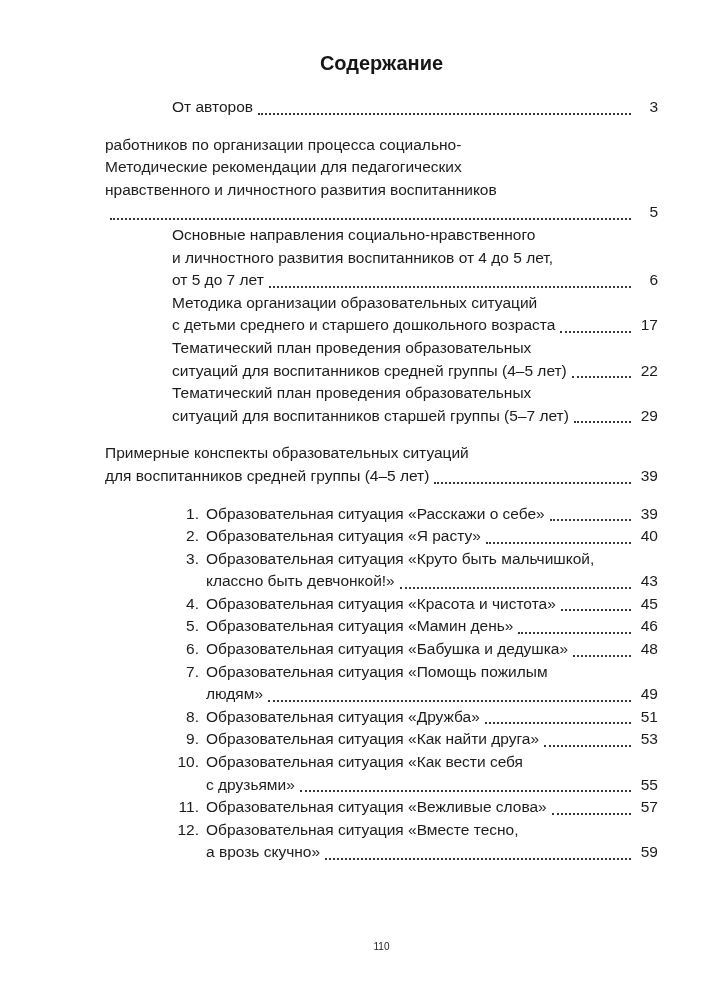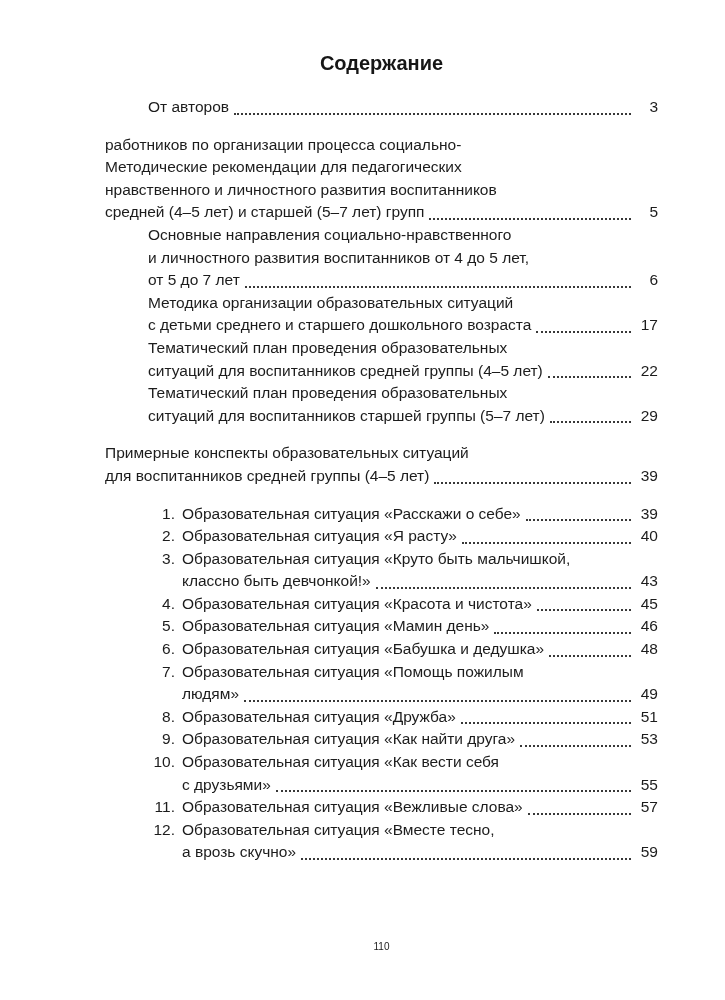--- a/index.html
+++ b/index.html
@@ -23,21 +23,21 @@
     text-align: center;
     margin-bottom: 21px;
     color: #161616;
   }
   .toc {
     font-size: 15.5px;
     line-height: 22.6px;
   }
   .entry { display: flex; }
   .entry.gap { margin-top: 15px; }
-  .entry.indent-1 { margin-left: 43px; }
+  .entry.indent-1 { margin-left: 67px; }
   .num {
     width: 27px;
     text-align: right;
     margin-right: 7px;
     flex-shrink: 0;
     white-space: nowrap;
   }
   .body { flex: 1; min-width: 0; }
   .line { white-space: nowrap; }
   .tail { display: flex; }
@@ -78,21 +78,20 @@
             <span class="pagenum">3</span>
           </div>
         </div>
       </div>
       <div class="entry indent-0 gap">
         <div class="body">
           <div class="line">работников по организации процесса социально-</div>
           <div class="line">Методические рекомендации для педагогических</div>
           <div class="line">нравственного и личностного развития воспитанников</div>
           <div class="tail">
-            <span class="text">средней (4–5 лет) и старшей (5–7 лет) групп</span>
             <span class="dots"></span>
             <span class="pagenum">5</span>
           </div>
         </div>
       </div>
       <div class="entry indent-1">
         <div class="body">
           <div class="line">Основные направления социально-нравственного</div>
           <div class="line">и личностного развития воспитанников от 4 до 5 лет,</div>
           <div class="tail">

